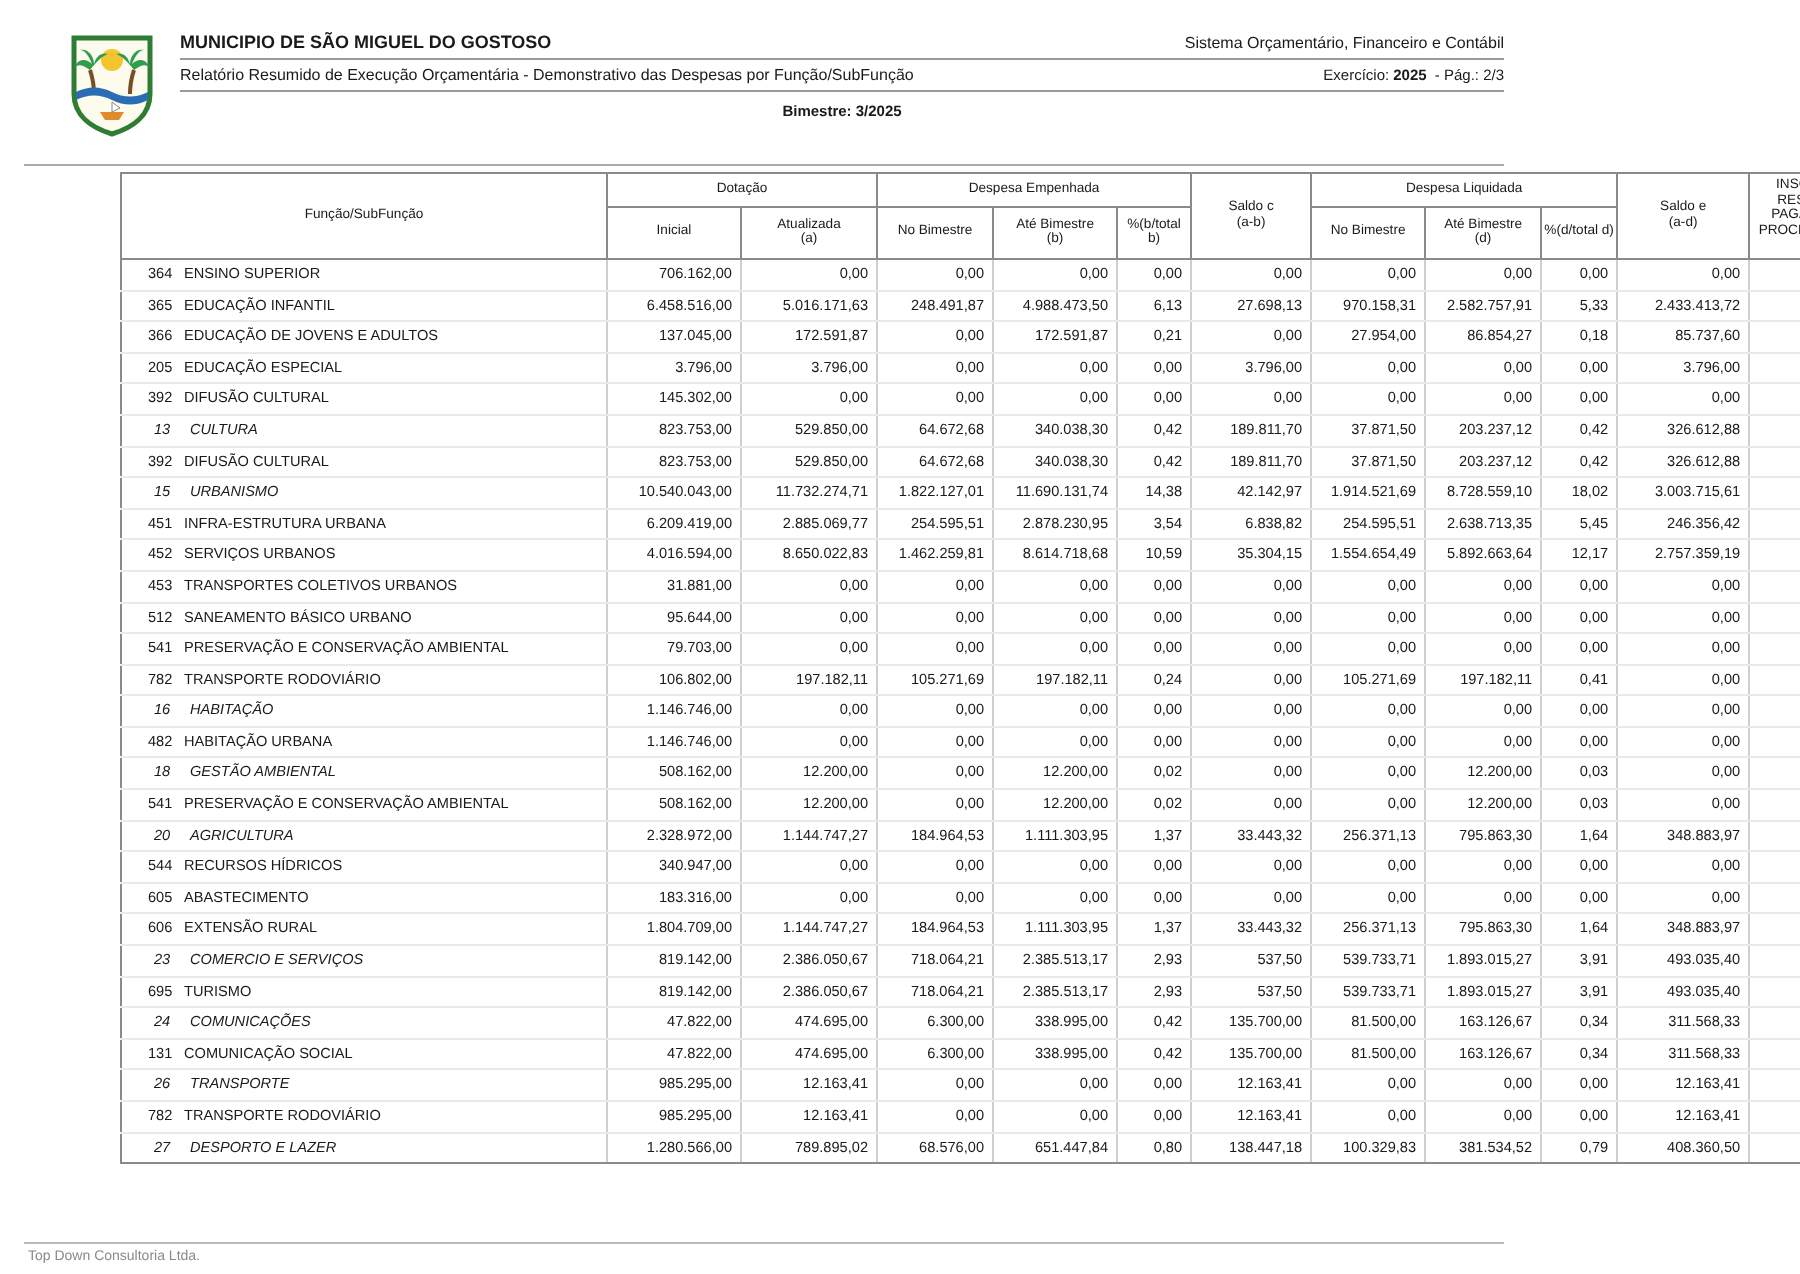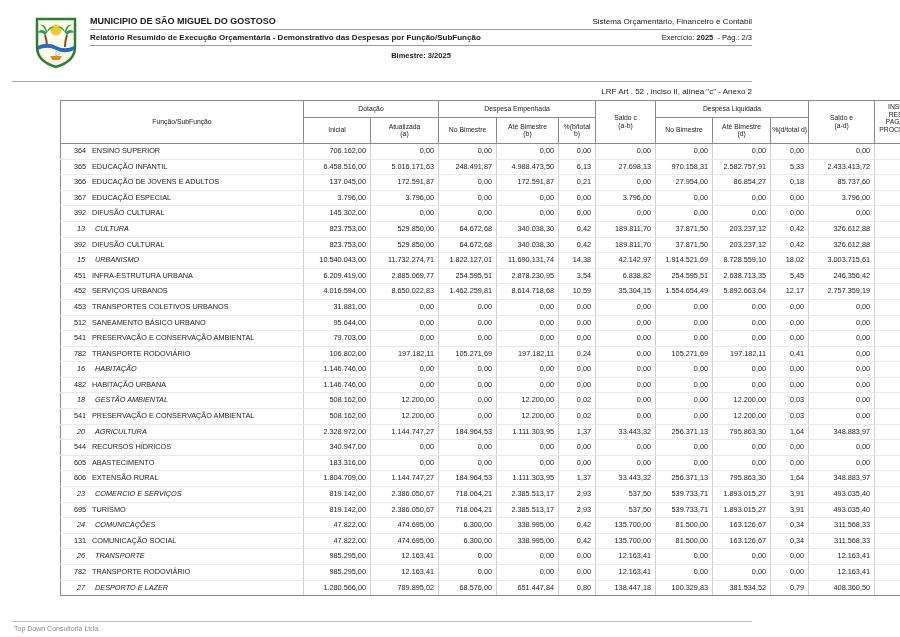--- a/index.html
+++ b/index.html
@@ -9,21 +9,21 @@
 
   
   .report-header { display:flex; gap:10px; padding-left:22px; }
   .logo-box { flex:0 0 46px; width:46px; padding-top:1px; }
   .header-main { flex:1; }
   .header-row1 { display:flex; justify-content:space-between; align-items:flex-end; padding-bottom:3px; }
   .muni-name { font-size:9px; font-weight:bold; }
   .system-name { font-size:8px; }
   .header-strip { display:flex; justify-content:space-between; align-items:center;
                   border-top:1px solid #999; border-bottom:1px solid #999; padding:3px 0; }
-  .report-title { font-size:8px; font-weight:bold; }
+  .report-title { font-size:8px; font-weight:normal; }
   .exercise-info { font-size:7.5px; white-space:nowrap;padding-left:16px; }
   .exercise-info .year { font-weight:bold; margin:0 2px; }
   .bimestre { font-size:7.5px; font-weight:bold; padding-top:5px;text-align:center; }
   .header-rule { border:none; border-top:1px solid #aaa; margin:8px 0 3px; }
   .annex-line { text-align:right; font-size:8px; padding:2px 0 4px; }
 
   
   .report-table { width:876px; border-collapse:collapse; table-layout:fixed;margin-left:48px; }
   .report-table th { border:1px solid #8a8a8a; font-weight:normal; font-size:6.8px; line-height:7.6px;
                      text-align:center; vertical-align:middle; padding:2px 1px; white-space:pre-line; background:#fff; }
@@ -78,21 +78,20 @@
           <span>Exercício:</span><span class="year">2025</span>
           <span>-   Pág.: 2/3</span>
         </div>
       </div>
       <div class="bimestre">Bimestre: 3/2025</div>
     </div>
   </header>
 
   <hr class="header-rule">
 
-  <div class="annex-line">LRF Art . 52 , inciso II, alínea "c" - Anexo 2</div>
 
   <table class="report-table">
     <colgroup>
       <col style="width:243px">
         <col style="width:67px">
         <col style="width:68px">
       <col style="width:58px">
         <col style="width:62px">
         <col style="width:37px">
       <col style="width:60px">
@@ -169,21 +168,21 @@
           <td class="cell-num">172.591,87</td>
           <td class="cell-num">0,21</td>
           <td class="cell-num">0,00</td>
           <td class="cell-num">27.954,00</td>
           <td class="cell-num">86.854,27</td>
           <td class="cell-num">0,18</td>
           <td class="cell-num">85.737,60</td>
           <td class="cell-num">0,00</td>
         </tr>
         <tr class="row-sub">
-          <td class="cell-func"><span class="func-code">367</span><span>EDUCAÇÃO ESPECIAL</span></td>
+          <td class="cell-func"><span class="func-code">205</span><span>EDUCAÇÃO ESPECIAL</span></td>
           <td class="cell-num">3.796,00</td>
           <td class="cell-num">3.796,00</td>
           <td class="cell-num">0,00</td>
           <td class="cell-num">0,00</td>
           <td class="cell-num">0,00</td>
           <td class="cell-num">3.796,00</td>
           <td class="cell-num">0,00</td>
           <td class="cell-num">0,00</td>
           <td class="cell-num">0,00</td>
           <td class="cell-num">3.796,00</td>

